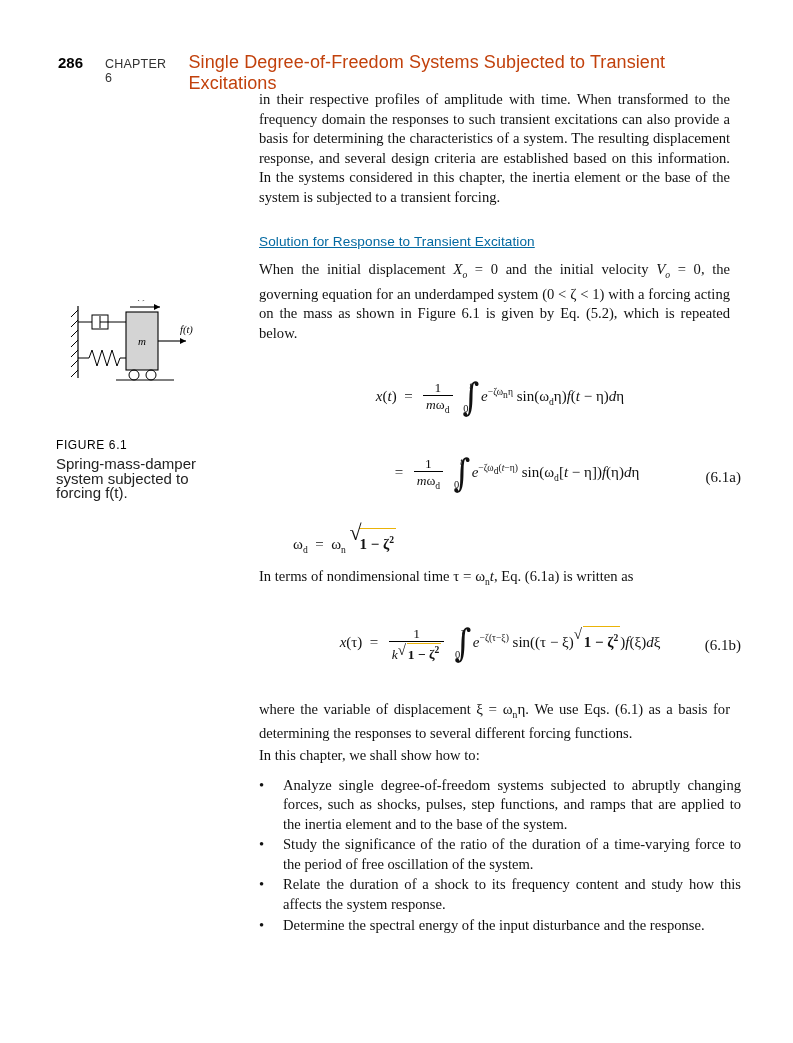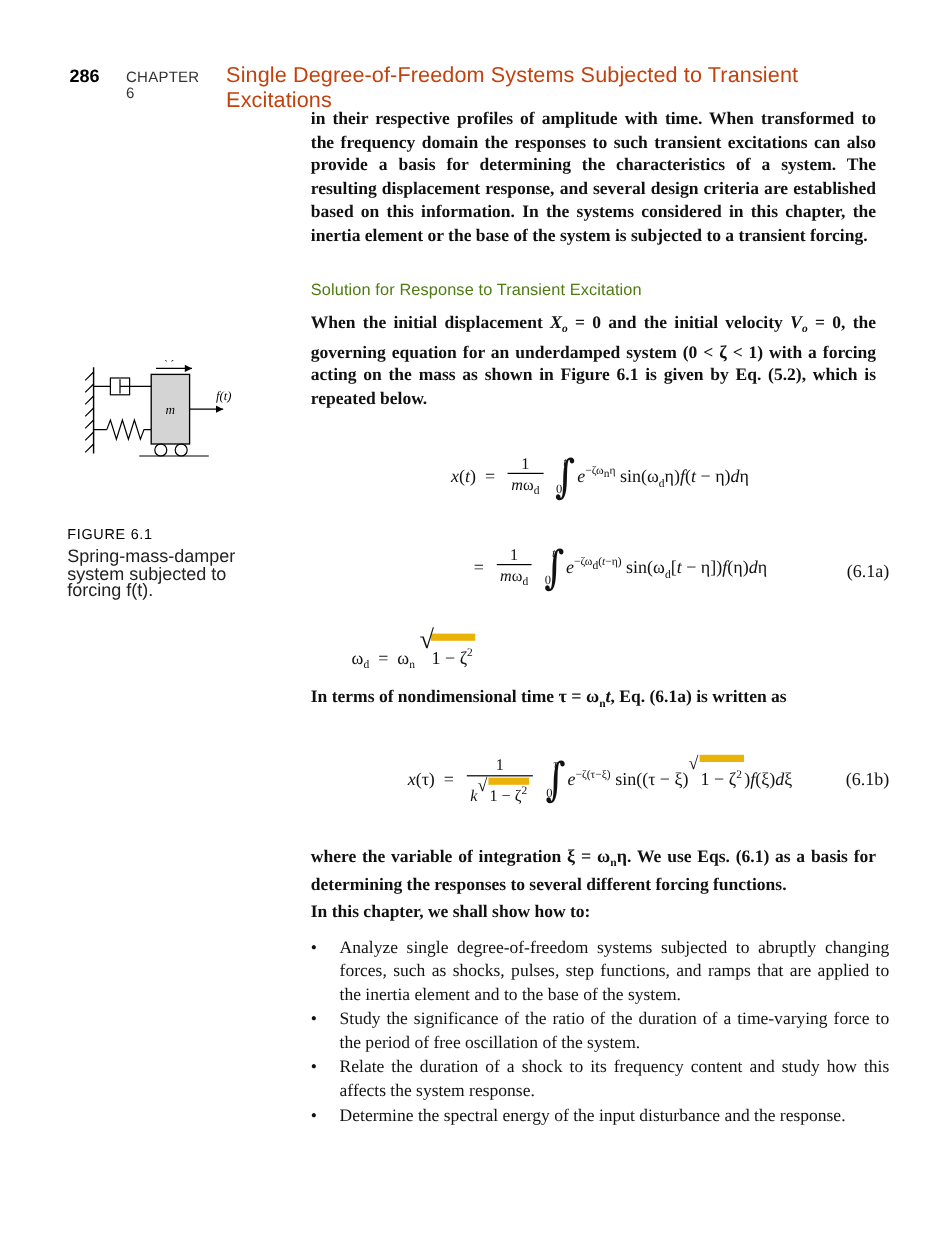--- a/index.html
+++ b/index.html
@@ -59,31 +59,31 @@
     top: 90px;
     width: 482px;
     font-size: 14.6px;
     line-height: 19.6px;
     text-align: justify;
     color: #111;
   }
   .col p {
     margin: 0 11px 0 0;
     text-indent: 0;
-    font-weight: bold;
   }
   .para {
     margin-bottom: 14px;
   }
   .subhead {
     font-family: "Liberation Sans", sans-serif;
     font-size: 13.6px;
     margin: 24px 0 9px 0;
-    color: #4d7c0f;
+    color: #0369a1;
     letter-spacing: 0.1px;
+    text-decoration: underline;
   }
 
   
   .figure-block {
     position: absolute;
     left: 56px;
     top: 300px;
     width: 175px;
   }
   .figure-art {
@@ -168,23 +168,24 @@
     display: inline-block;
     position: relative;
     padding-left: 9px;
   }
   .sqrt > .rad {
     position: absolute;
     left: 0; top: -1px;
     font-size: 15px;
   }
   .sqrt > .bar {
-    border-top: 6px solid #eab308;
+    border-top: 1px solid #eab308;
     padding: 1px 2px 0 1px;
     display: inline-block;
+    font-weight: bold;
   }
   .big-sqrt .rad { font-size: 22px; top: -5px; }
 
   
   .bullets {
     margin-top: 10px;
   }
   .bullet-row {
     display: flex;
     margin-bottom: 1px;
@@ -311,21 +312,21 @@
           <span class="den"><span class="mi">k</span><span class="sqrt"><span class="rad">√</span><span class="bar">1 − ζ<sup class="s">2</sup></span></span></span>
         </span>
         <span class="intg"><span class="upper">τ</span><span class="sym">∫</span><span class="lower">0</span></span>
         <span class="mi">e</span><sup class="s">−ζ(τ−ξ)</sup>
         sin((τ − ξ)<span class="sqrt"><span class="rad">√</span><span class="bar">1 − ζ<sup class="s">2</sup></span></span>)<span class="mi">f</span>(ξ)<span class="mi">d</span>ξ
       </div>
       <span class="eqnum math" style="top:12px;">(6.1b)</span>
     </div>
 
     <p class="para" style="margin-bottom:2px;">
-      <span>where the variable of integration </span><span class="math">ξ = ω<sub class="s">n</sub>η</span><span>. We use Eqs. (6.1) as a basis for determining the responses to several different forcing functions.</span>
+      <span>where the variable of displacement </span><span class="math">ξ = ω<sub class="s">n</sub>η</span><span>. We use Eqs. (6.1) as a basis for determining the responses to several different forcing functions.</span>
     </p>
 
     <p class="indent-para">In this chapter, we shall show how to:</p>
 
     <div class="bullets">
       <div class="bullet-row">
         <div class="bullet-dot">•</div>
         <div class="bullet-text">Analyze single degree-of-freedom systems subjected to abruptly changing forces, such as shocks, pulses, step functions, and ramps that are applied to the inertia element and to the base of the system.</div>
       </div>
       <div class="bullet-row">

